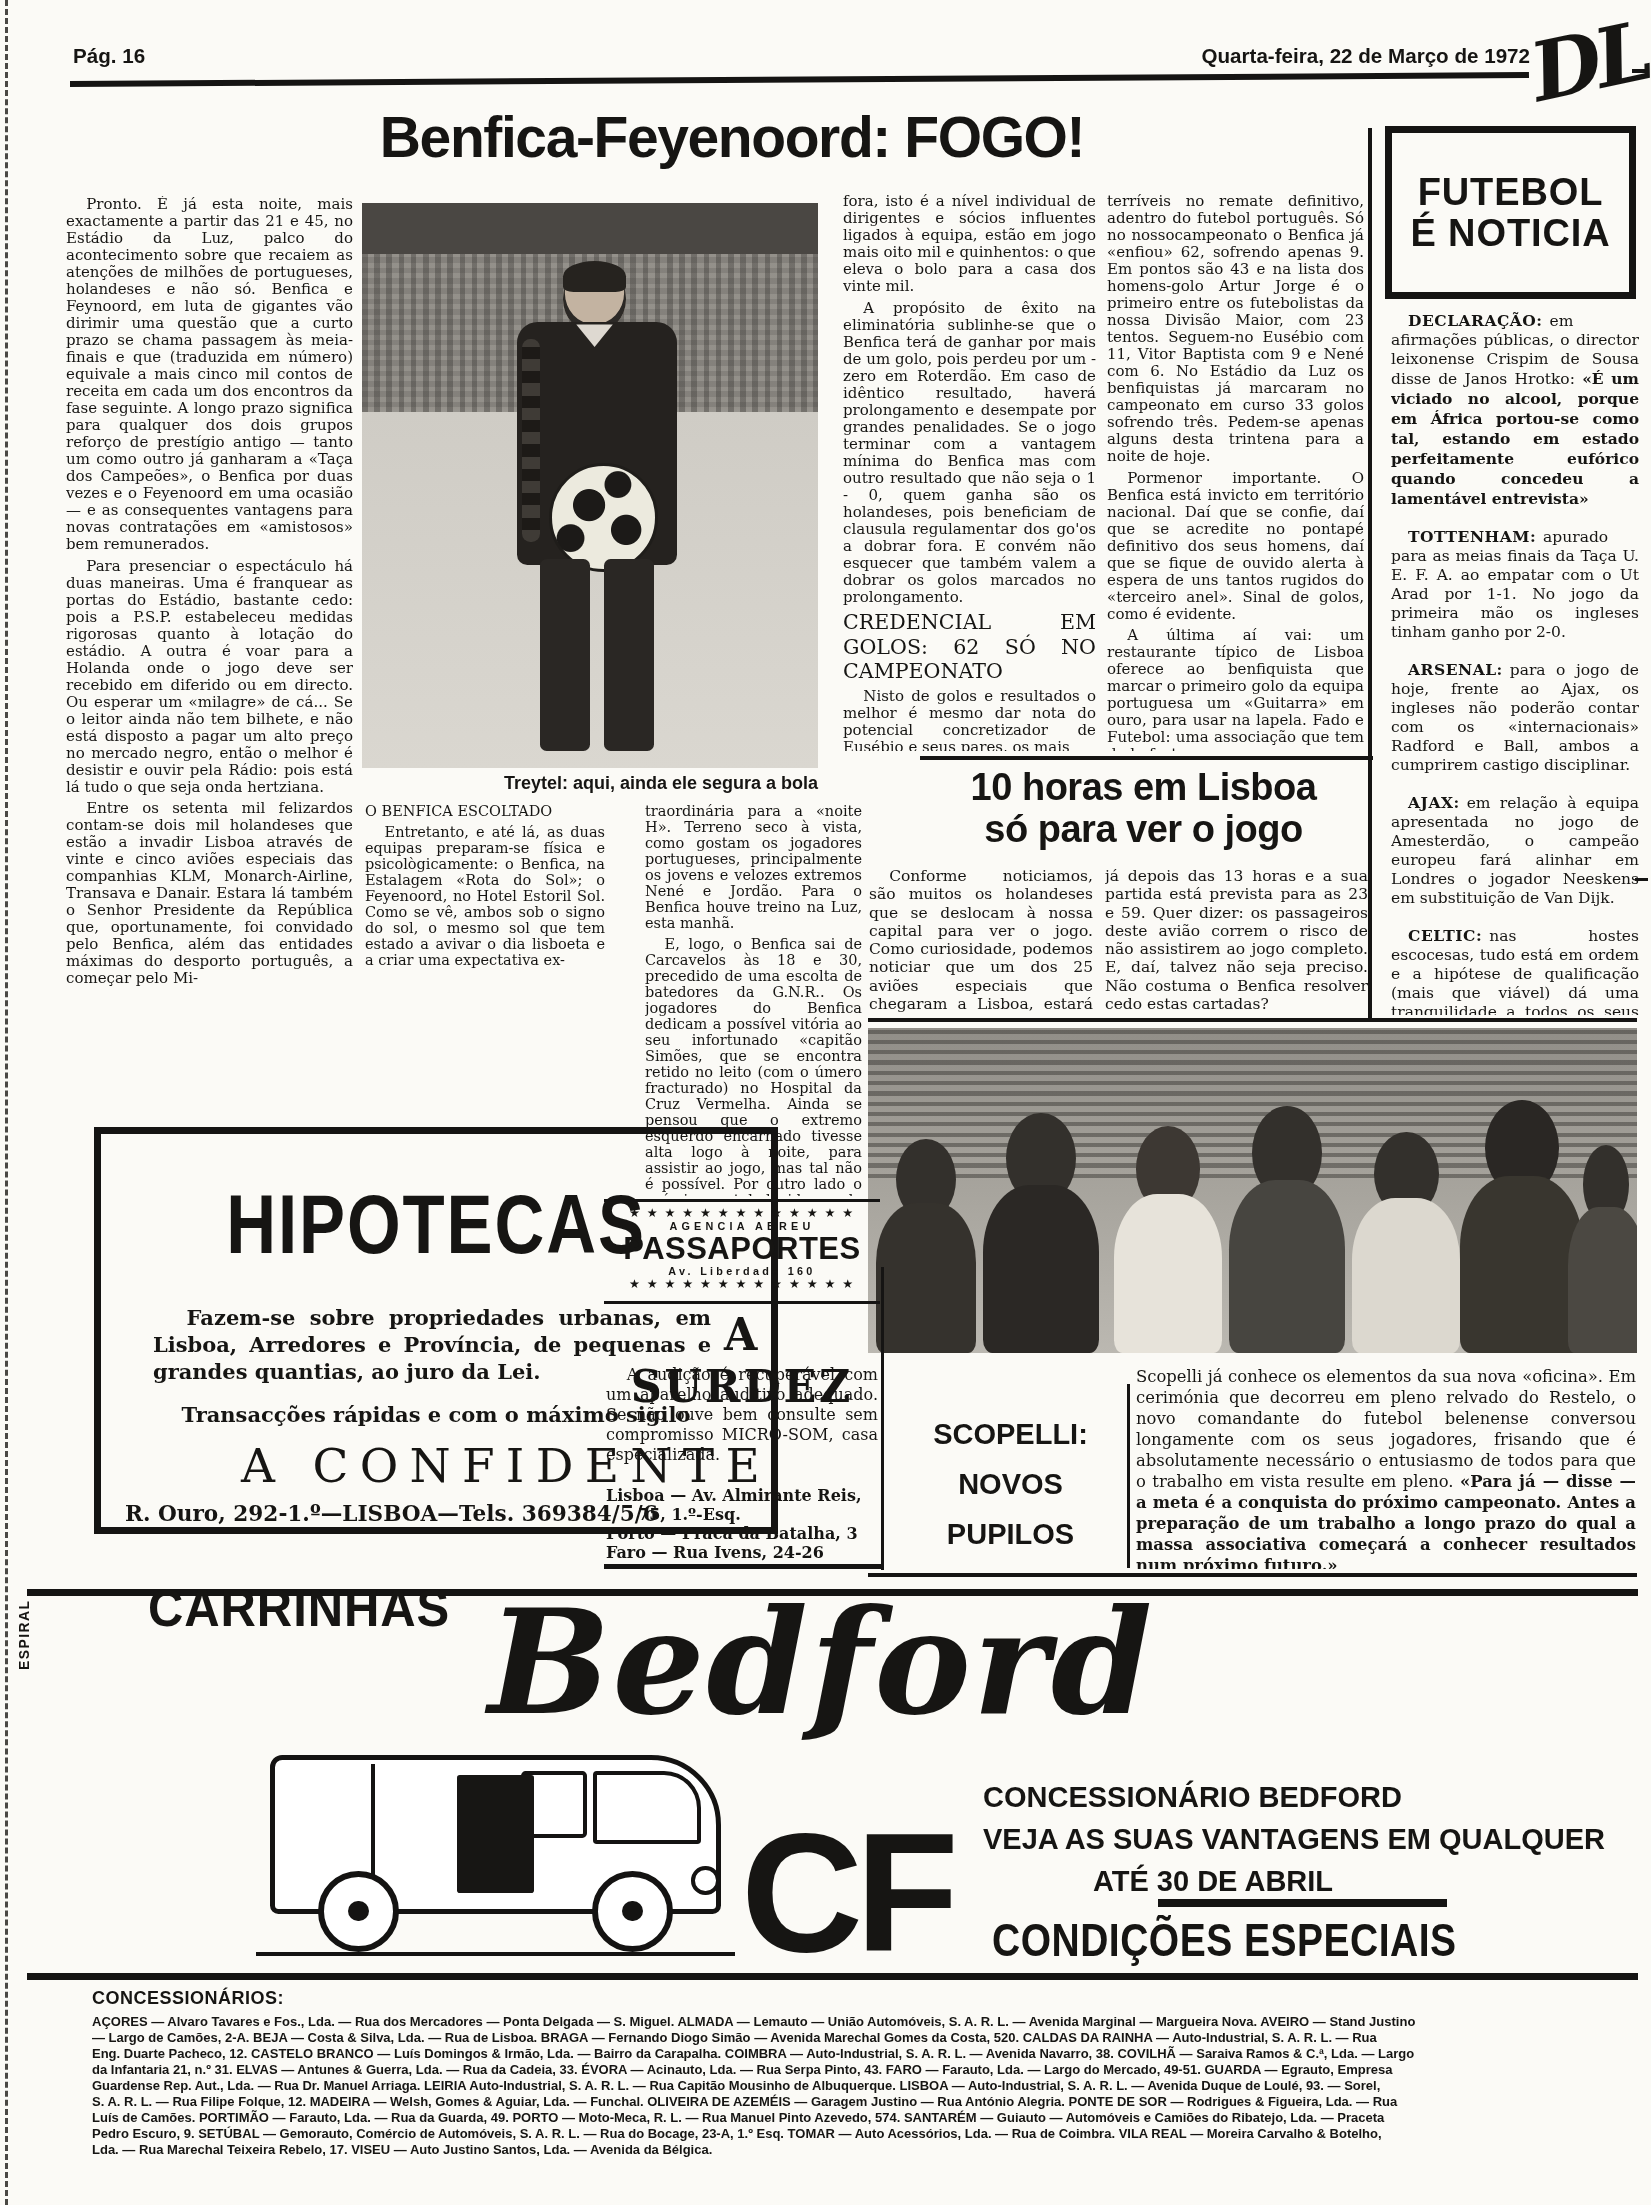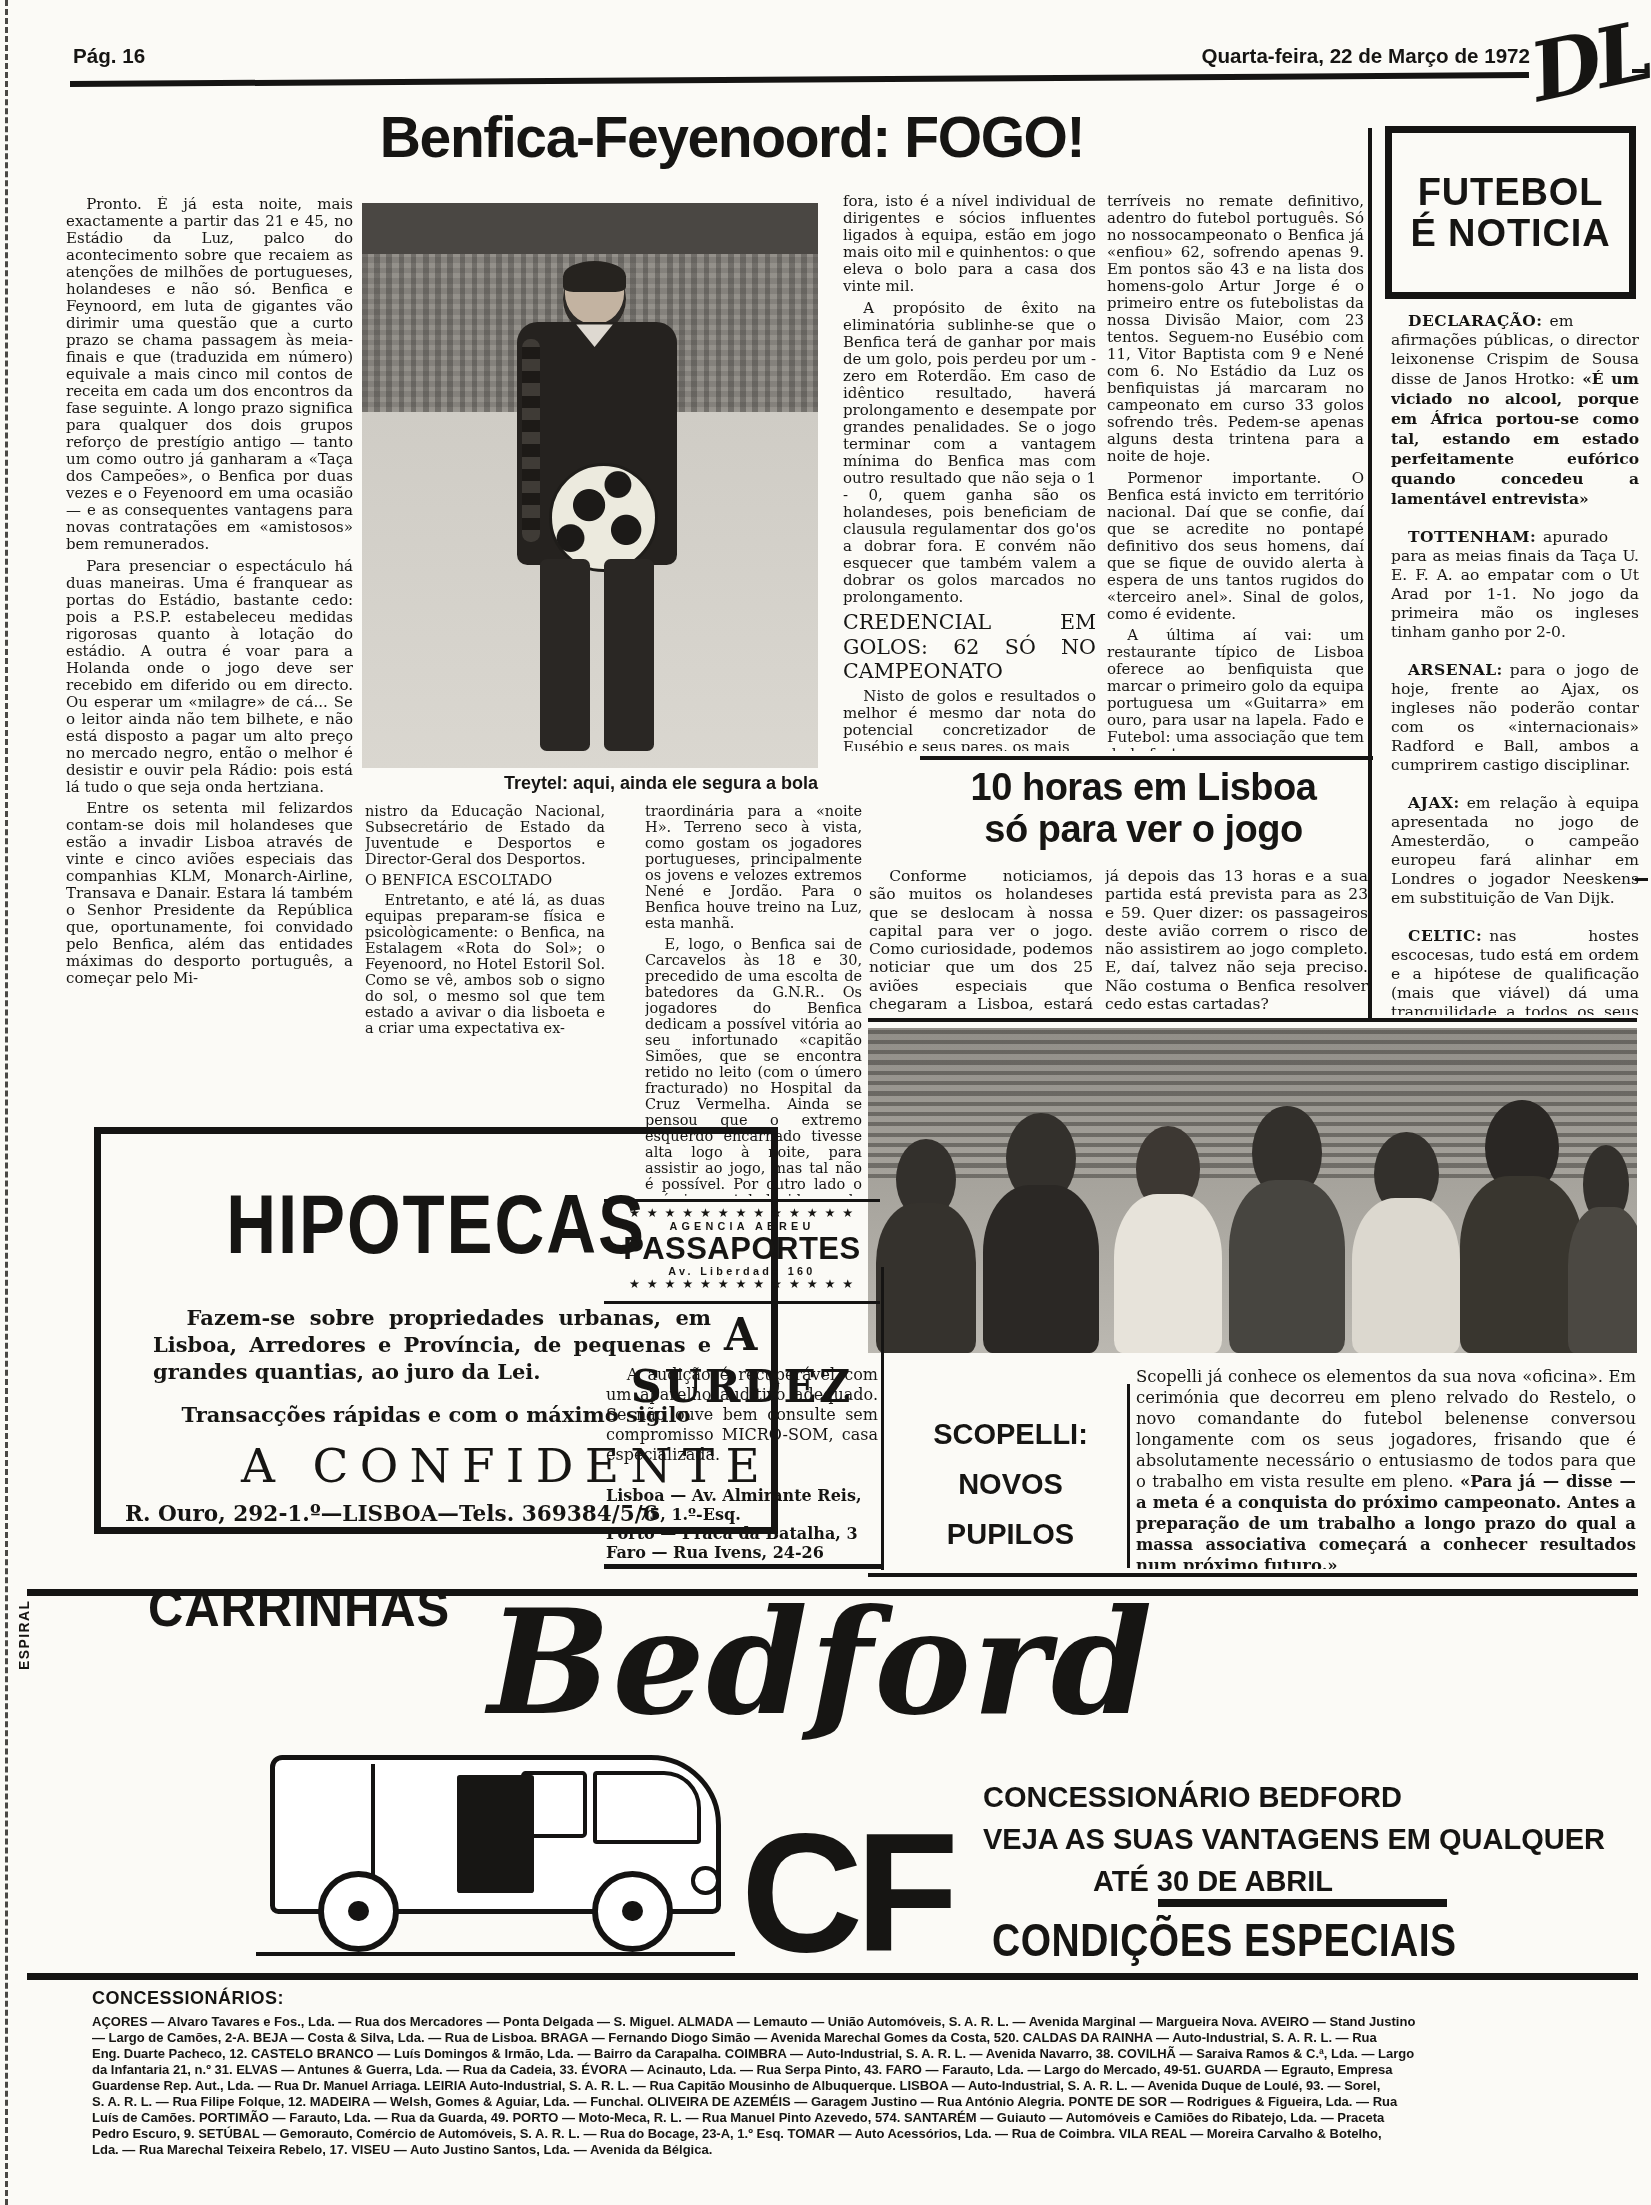--- a/index.html
+++ b/index.html
@@ -67,21 +67,20 @@
     <div class="abs" style="left:34%;top:21%;width:35%;height:43%;background:#25221f;border-radius:20.6px 20.6px 10.3px 10.3px;"></div>
     <div class="abs" style="left:47%;top:21.5%;width:8%;height:4%;background:#ded9d1;clip-path:polygon(0 0,100% 0,50% 100%);"></div>
     <div class="abs" style="left:35%;top:24%;width:4%;height:36%;background:repeating-linear-gradient(0deg,#3f3b36 0 12.2px,#1d1a17 12.2px 24.4px);border-radius:8.4px;"></div>
     <div class="abs" style="left:41%;top:46%;width:103px;height:103px;border-radius:50%;border:3.3px solid #1f1d1a;background:#eceade radial-gradient(circle at 36% 38%,#1c1a18 0 17%,transparent 18%);background-image:radial-gradient(circle at 36% 38%,#1c1a18 0 17%,transparent 18%),radial-gradient(circle at 72% 62%,#1c1a18 0 15%,transparent 16%),radial-gradient(circle at 64% 18%,#1c1a18 0 12%,transparent 13%),radial-gradient(circle at 18% 70%,#1c1a18 0 12%,transparent 13%);background-color:#eceade;"></div>
     <div class="abs" style="left:39%;top:63%;width:11%;height:34%;background:#2a2724;border-radius:6.6px;"></div>
     <div class="abs" style="left:53%;top:63%;width:11%;height:34%;background:#2a2724;border-radius:6.6px;"></div>
   </div>
   <div class="abs sans" style="left:362px;top:773px;width:456px;text-align:right;font-weight:700;font-size:18px;">Treytel: aqui, ainda ele segura a bola</div>
 
   <div class="abs col body31 clip" style="left:365px;top:803px;width:240px;height:304px;">
-    <p class="cont">nistro da Educação Nacional, Subsecretário de Estado da Juventude e Desportos e Director-Geral dos Desportos.</p>
     <p class="inhead">O BENFICA ESCOLTADO</p>
     <p>Entretanto, e até lá, as duas equipas preparam-se física e psicològicamente: o Benfica, na Estalagem «Rota do Sol»; o Feyenoord, no Hotel Estoril Sol. Como se vê, ambos sob o signo do sol, o mesmo sol que tem estado a avivar o dia lisboeta e a criar uma expectativa ex-</p>
   </div>
 
   <div class="abs col body31 clip" style="left:645px;top:803px;width:217px;height:393px;">
     <p class="cont">traordinária para a «noite H». Terreno seco à vista, como gostam os jogadores portugueses, principalmente os jovens e velozes extremos Nené e Jordão. Para o Benfica houve treino na Luz, esta manhã.</p>
     <p>E, logo, o Benfica sai de Carcavelos às 18 e 30, precedido de uma escolta de batedores da G.N.R.. Os jogadores do Benfica dedicam a possível vitória ao seu infortunado «capitão Simões, que se encontra retido no leito (com o úmero fracturado) no Hospital da Cruz Vermelha. Ainda se pensou que o extremo esquerdo encarnado tivesse alta logo à noite, para assistir ao jogo, mas tal não é possível. Por outro lado o prémio estabelecido pela direcção, em caso de êxito na eliminatória, é de onze mil e quinhentos escudos. Por</p>
   </div>
 
   <div class="abs col body32 clip" style="left:843px;top:193px;width:253px;height:558px;">

